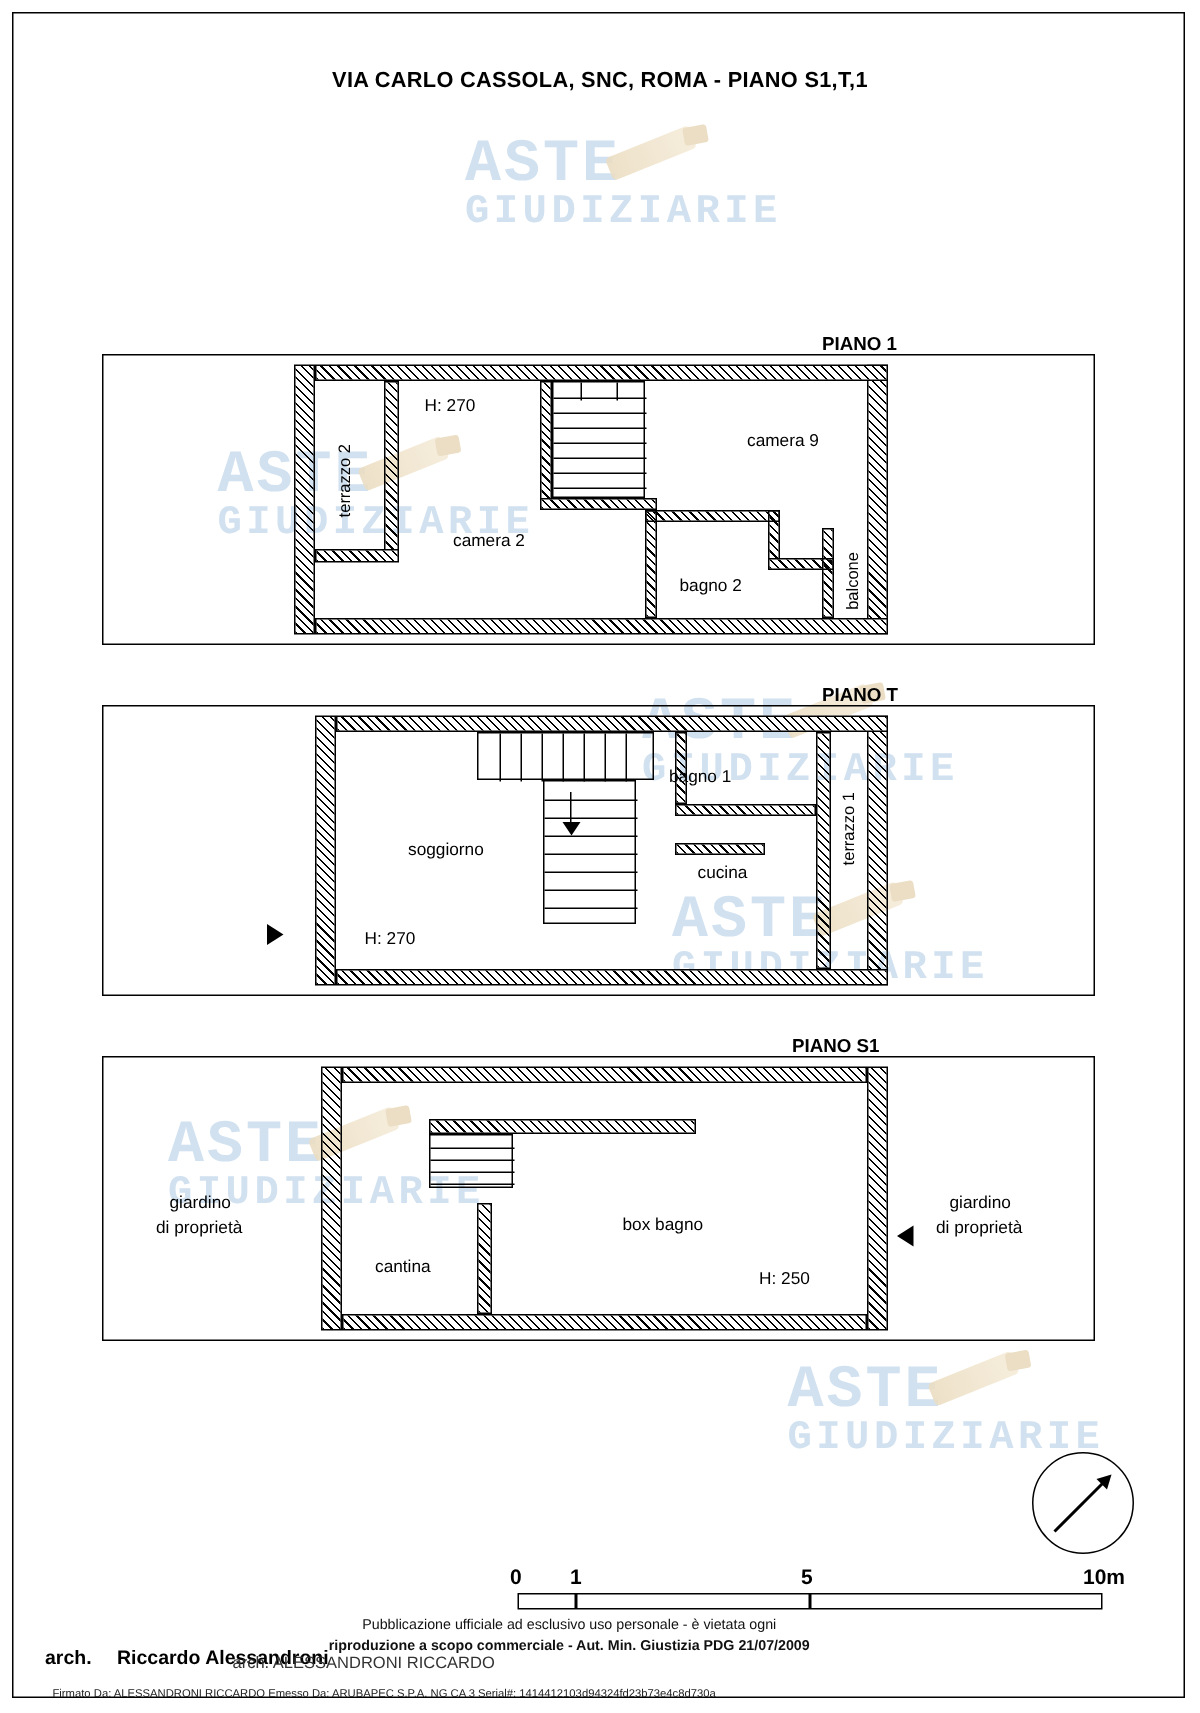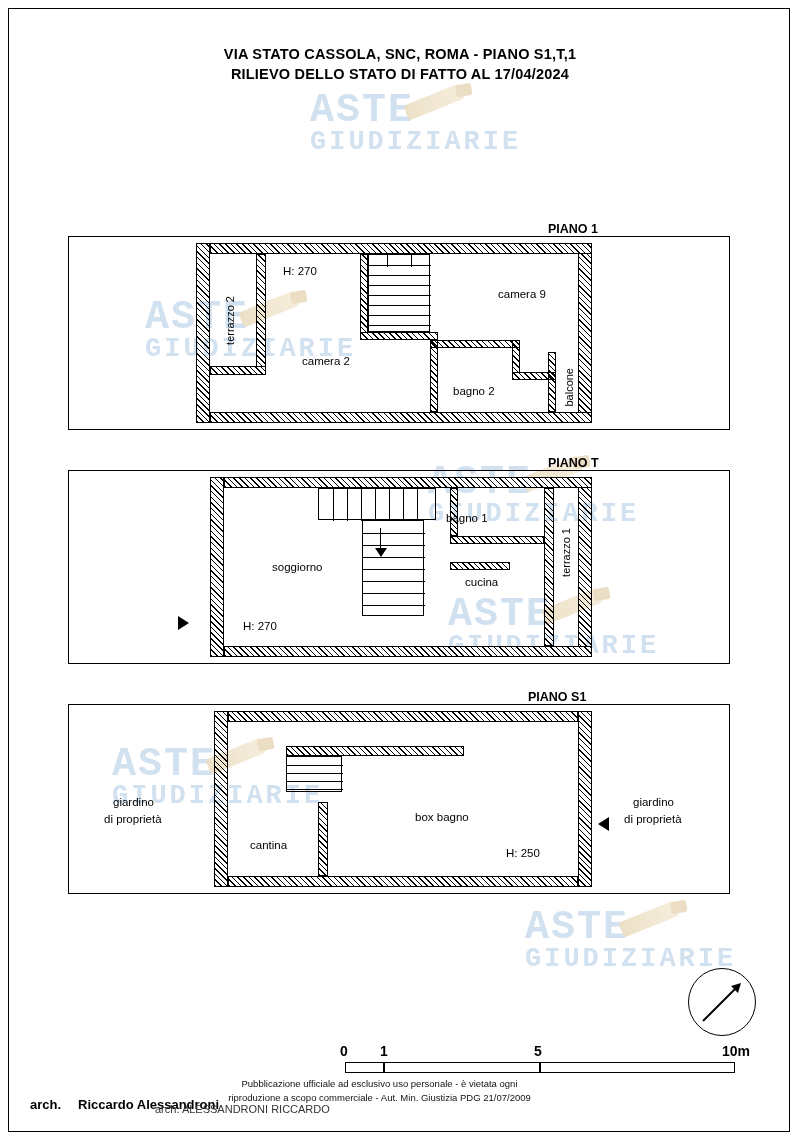--- a/index.html
+++ b/index.html
@@ -52,22 +52,21 @@
   .pianta{position:absolute;font-size:13.5px;font-weight:bold;}
   .firmato{position:absolute;font-size:11px;color:#333;}
 </style>
 </head>
 <body>
 
 <div class="page">
   <div class="border"></div>
 
   <div class="hdr">
-    <div>VIA STATO CASSOLA, SNC, ROMA - PIANO S1,T,1</div>
-    <div>RILIEVO DELLO STATO DI FATTO AL 17/04/2024</div>
+    <div>VIA CARLO CASSOLA, SNC, ROMA - PIANO S1,T,1</div>
   </div>
 
   <div class="wm" style="left:310px;top:88px;">
     <div class="l1">ASTE</div>
     <div class="l2" style="margin-top:-6px;">GIUDIZIARIE</div>
     <div class="wm-ribbon" style="left:94px;top:6px;"></div>
   </div>
   <div class="wm" style="left:145px;top:295px;">
     <div class="l1">ASTE</div>
     <div class="l2" style="margin-top:-6px;">GIUDIZIARIE</div>
@@ -209,17 +208,18 @@
     <div class="seg" style="left:39px;width:156px;background:#fff;"></div>
     <div class="seg" style="left:195px;width:195px;background:#fff;"></div>
   </div>
   <div class="sc-lbl" style="left:340px;top:1043px;">0</div>
   <div class="sc-lbl" style="left:380px;top:1043px;">1</div>
   <div class="sc-lbl" style="left:534px;top:1043px;">5</div>
   <div class="sc-lbl" style="left:722px;top:1043px;">10m</div>
   <div class="pianta" style="left:592px;top:1097px;margin-top:48px;">Pianta scala 1:100</div>
 
   <div class="footnote" style="left:0;top:1078px;">Pubblicazione ufficiale ad esclusivo uso personale - è vietata ogni</div>
-  <div class="footnote" style="left:0;top:1092px;">riproduzione a scopo commerciale - Aut. Min. Giustizia PDG 21/07/2009</div>
+  <div class="footnote" style="left:0;top:1092px;font-weight:bold;">riproduzione a scopo commerciale - Aut. Min. Giustizia PDG 21/07/2009</div>
   <div class="signer" style="left:30px;top:1097px;">arch.</div>
   <div class="signer" style="left:78px;top:1097px;">Riccardo Alessandroni</div>
   <div class="firmato" style="left:155px;top:1103px;">arch. ALESSANDRONI RICCARDO</div>
+  <div class="signline" style="left:35px;top:1124px;">Firmato Da: ALESSANDRONI RICCARDO Emesso Da: ARUBAPEC S.P.A. NG CA 3 Serial#: 1414412103d94324fd23b73e4c8d730a</div>
 </div>
 
 </body></html>

